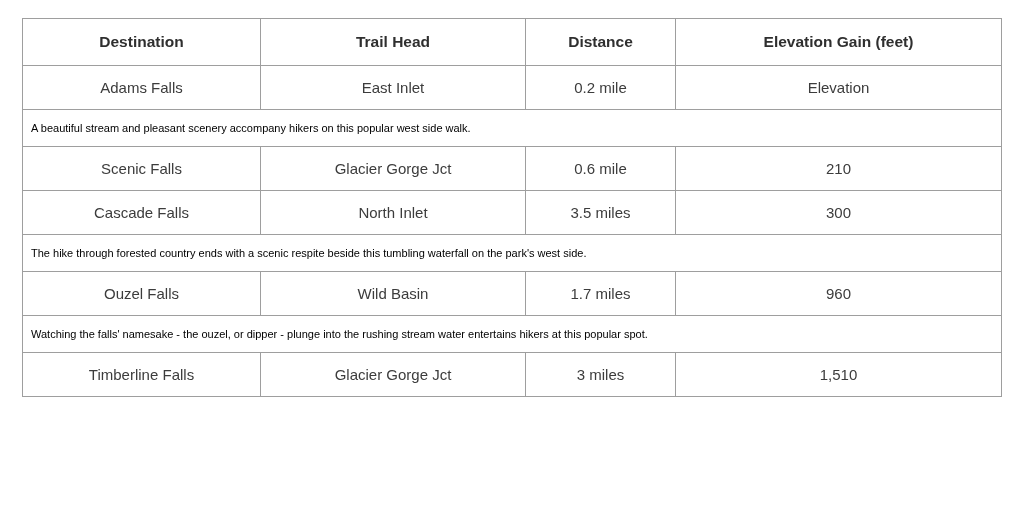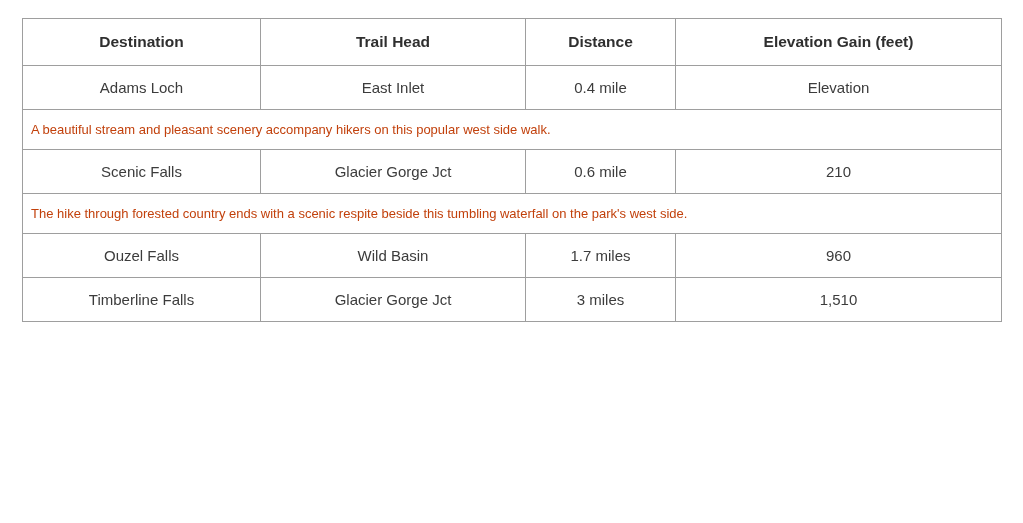--- a/index.html
+++ b/index.html
@@ -39,22 +39,22 @@
     font-size: 15.5px;
     color: #2f2f2f;
   }
   table.trails td.cell {
     text-align: center;
     padding: 13px 6px;
   }
   table.trails td.desc {
     text-align: left;
     padding: 12px 10px 12px 8px;
-    font-size: 13px;
-    color: #c2410c;
+    font-size: 11px;
+    color: #000000;
   }
   col.c-dest  { width: 238px; }
   col.c-head  { width: 265px; }
   col.c-dist  { width: 150px; }
   col.c-elev  { width: 326px; }
 </style>
 </head>
 <body>
 
 <div class="page">
@@ -68,45 +68,54 @@
     <thead>
       <tr>
         <th>Destination</th>
         <th>Trail Head</th>
         <th>Distance</th>
         <th>Elevation Gain (feet)</th>
       </tr>
     </thead>
     <tbody>
       <tr>
-        <td class="cell">Adams Loch</td>
+        <td class="cell">Adams Falls</td>
         <td class="cell">East Inlet</td>
-        <td class="cell">0.4 mile</td>
+        <td class="cell">0.2 mile</td>
         <td class="cell">Elevation</td>
       </tr>
       <tr>
         <td class="desc" colspan="4">A beautiful stream and pleasant scenery accompany hikers on this popular west side walk.</td>
       </tr>
 
       <tr>
         <td class="cell">Scenic Falls</td>
         <td class="cell">Glacier Gorge Jct</td>
         <td class="cell">0.6 mile</td>
         <td class="cell">210</td>
       </tr>
 
       <tr>
+        <td class="cell">Cascade Falls</td>
+        <td class="cell">North Inlet</td>
+        <td class="cell">3.5 miles</td>
+        <td class="cell">300</td>
+      </tr>
+      <tr>
         <td class="desc" colspan="4">The hike through forested country ends with a scenic respite beside this tumbling waterfall on the park's west side.</td>
       </tr>
 
       <tr>
         <td class="cell">Ouzel Falls</td>
         <td class="cell">Wild Basin</td>
         <td class="cell">1.7 miles</td>
         <td class="cell">960</td>
+      </tr>
+      <tr>
+        <td class="desc" colspan="4">Watching the falls' namesake - the ouzel, or dipper - plunge into the rushing stream water entertains hikers at this popular spot.</td>
       </tr>
 
       <tr>
         <td class="cell">Timberline Falls</td>
         <td class="cell">Glacier Gorge Jct</td>
         <td class="cell">3 miles</td>
         <td class="cell">1,510</td>
       </tr>
     </tbody>
   </table>

